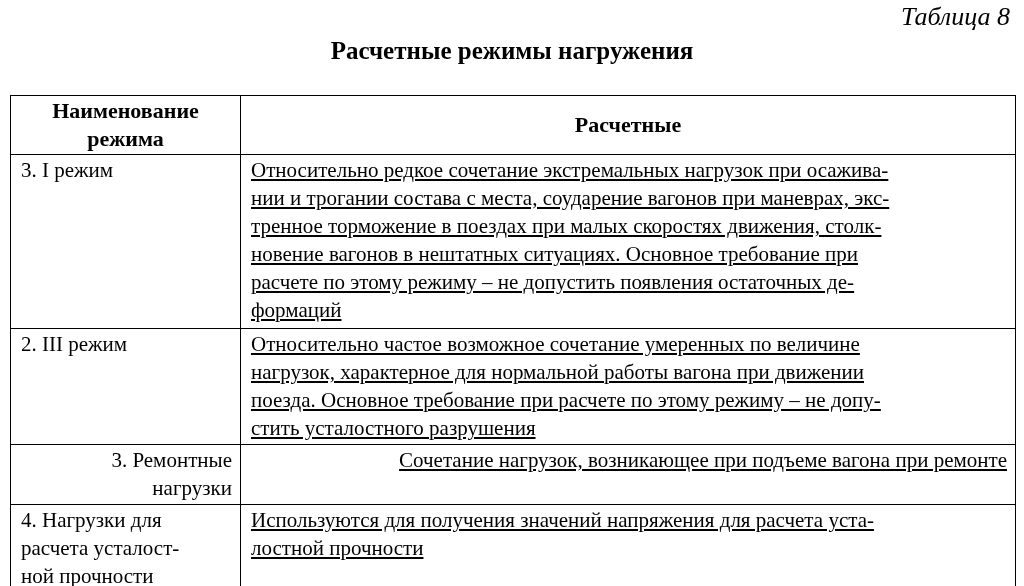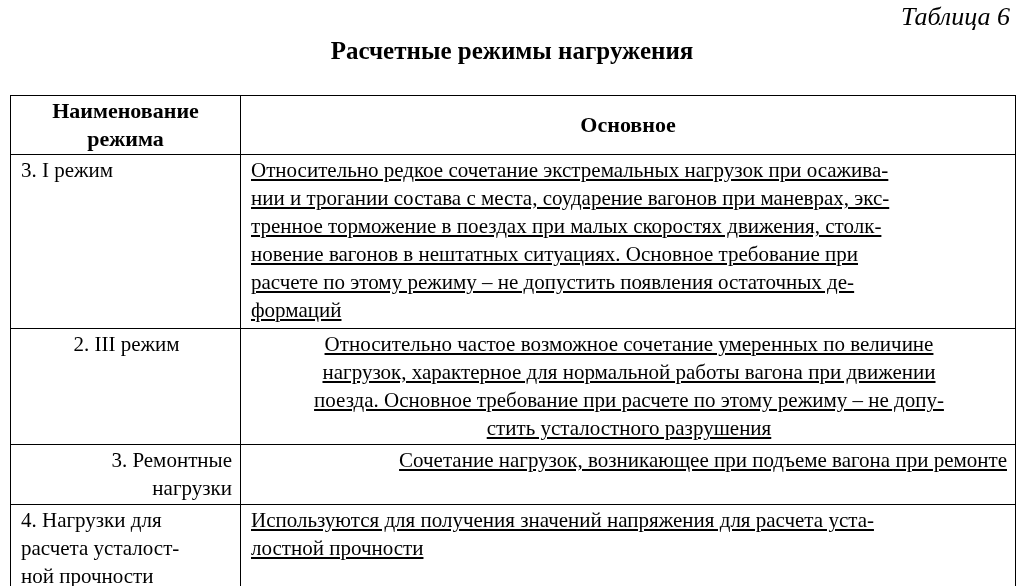--- a/index.html
+++ b/index.html
@@ -56,43 +56,43 @@
     vertical-align: middle;
     font-weight: bold;
     font-size: 22px;
     padding: 1px 4px;
     height: 53px;
   }
   col.c-name { width: 230px; }
   col.c-desc { width: 775px; }
   td.desc-cell { padding-left: 8px; text-decoration: underline; }
   tr.r1 td { height: 170px; }
-  tr.r2 td { height: 112px; text-align: center; }
+  tr.r2 td { height: 112px; }
   tr.r3 td { height: 50px; text-align: right; }
   tr.r4 td { height: 77px; }
 </style>
 </head>
 <body>
 
 <div class="page">
 
-  <div class="table-label">Таблица 6</div>
+  <div class="table-label">Таблица 8</div>
 
   <div class="doc-title">Расчетные режимы нагружения</div>
 
   <table class="modes">
     <colgroup>
       <col class="c-name">
       <col class="c-desc">
     </colgroup>
     <thead>
       <tr>
         <th>Наименование
 режима</th>
-        <th>Основное</th>
+        <th>Расчетные</th>
       </tr>
     </thead>
     <tbody>
       <tr class="r1">
         <td>3. I режим</td>
         <td class="desc-cell">Относительно редкое сочетание экстремальных нагрузок при осажива-
 нии и трогании состава с места, соударение вагонов при маневрах, экс-
 тренное торможение в поездах при малых скоростях движения, столк-
 новение вагонов в нештатных ситуациях. Основное требование при
 расчете по этому режиму – не допустить появления остаточных де-

